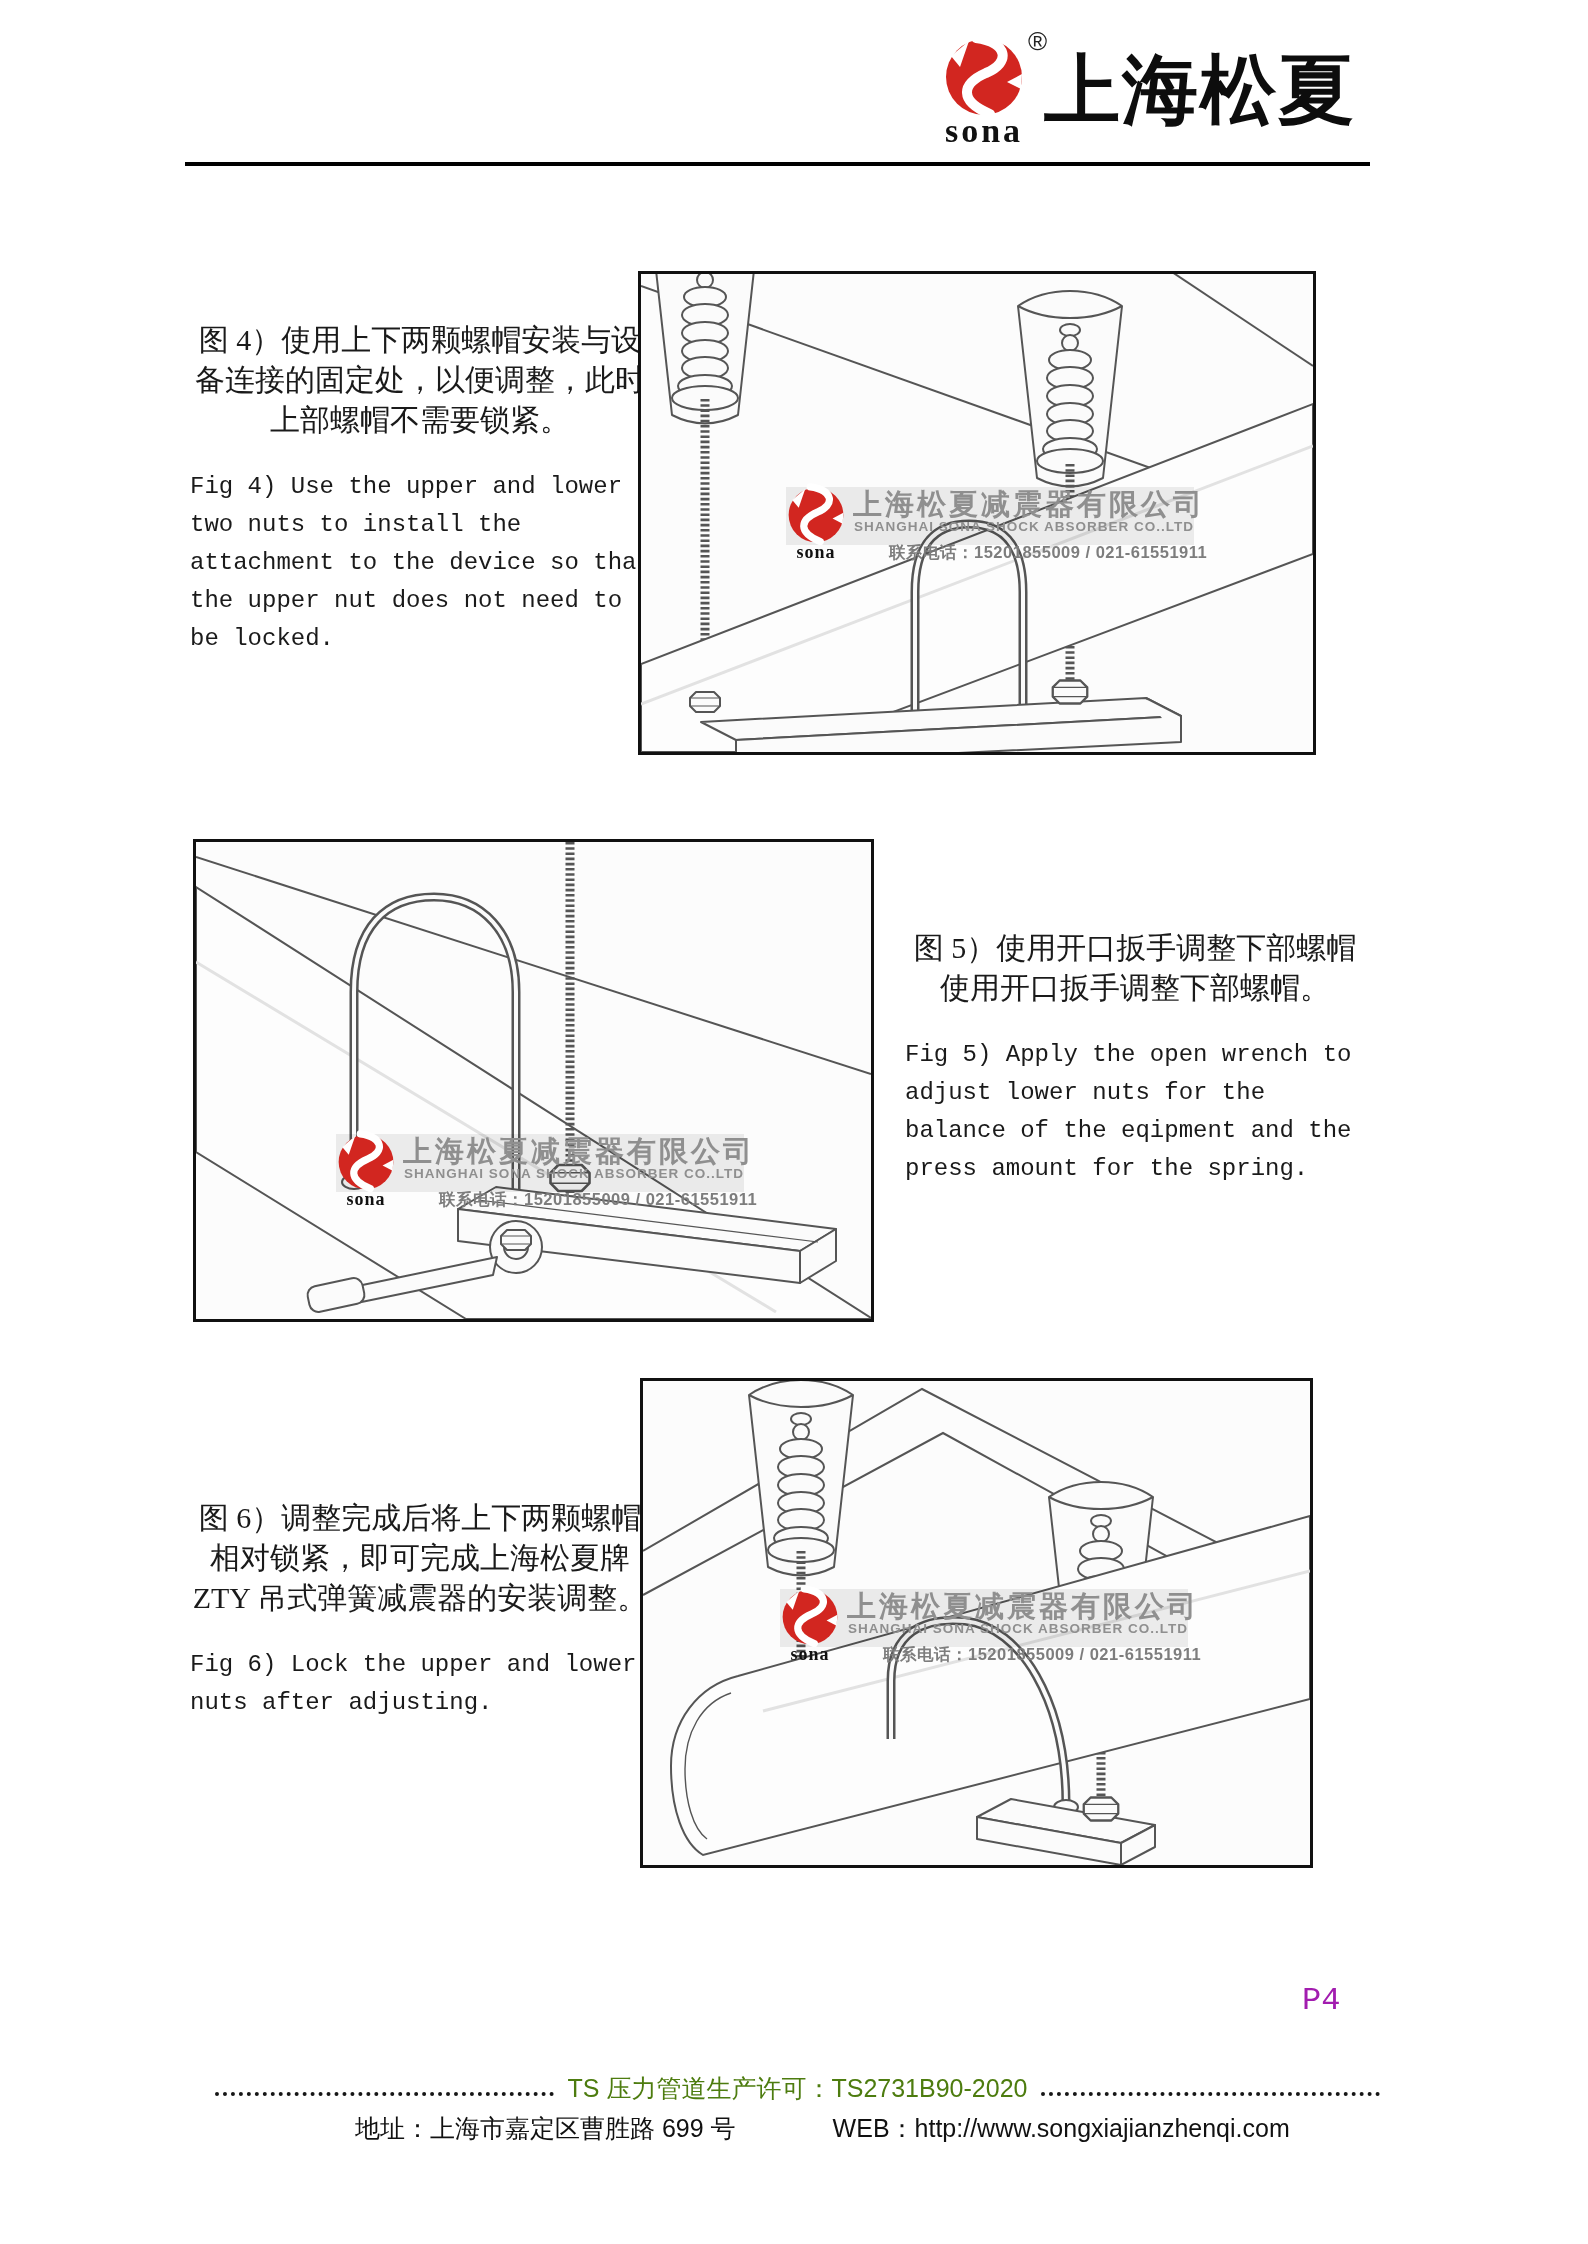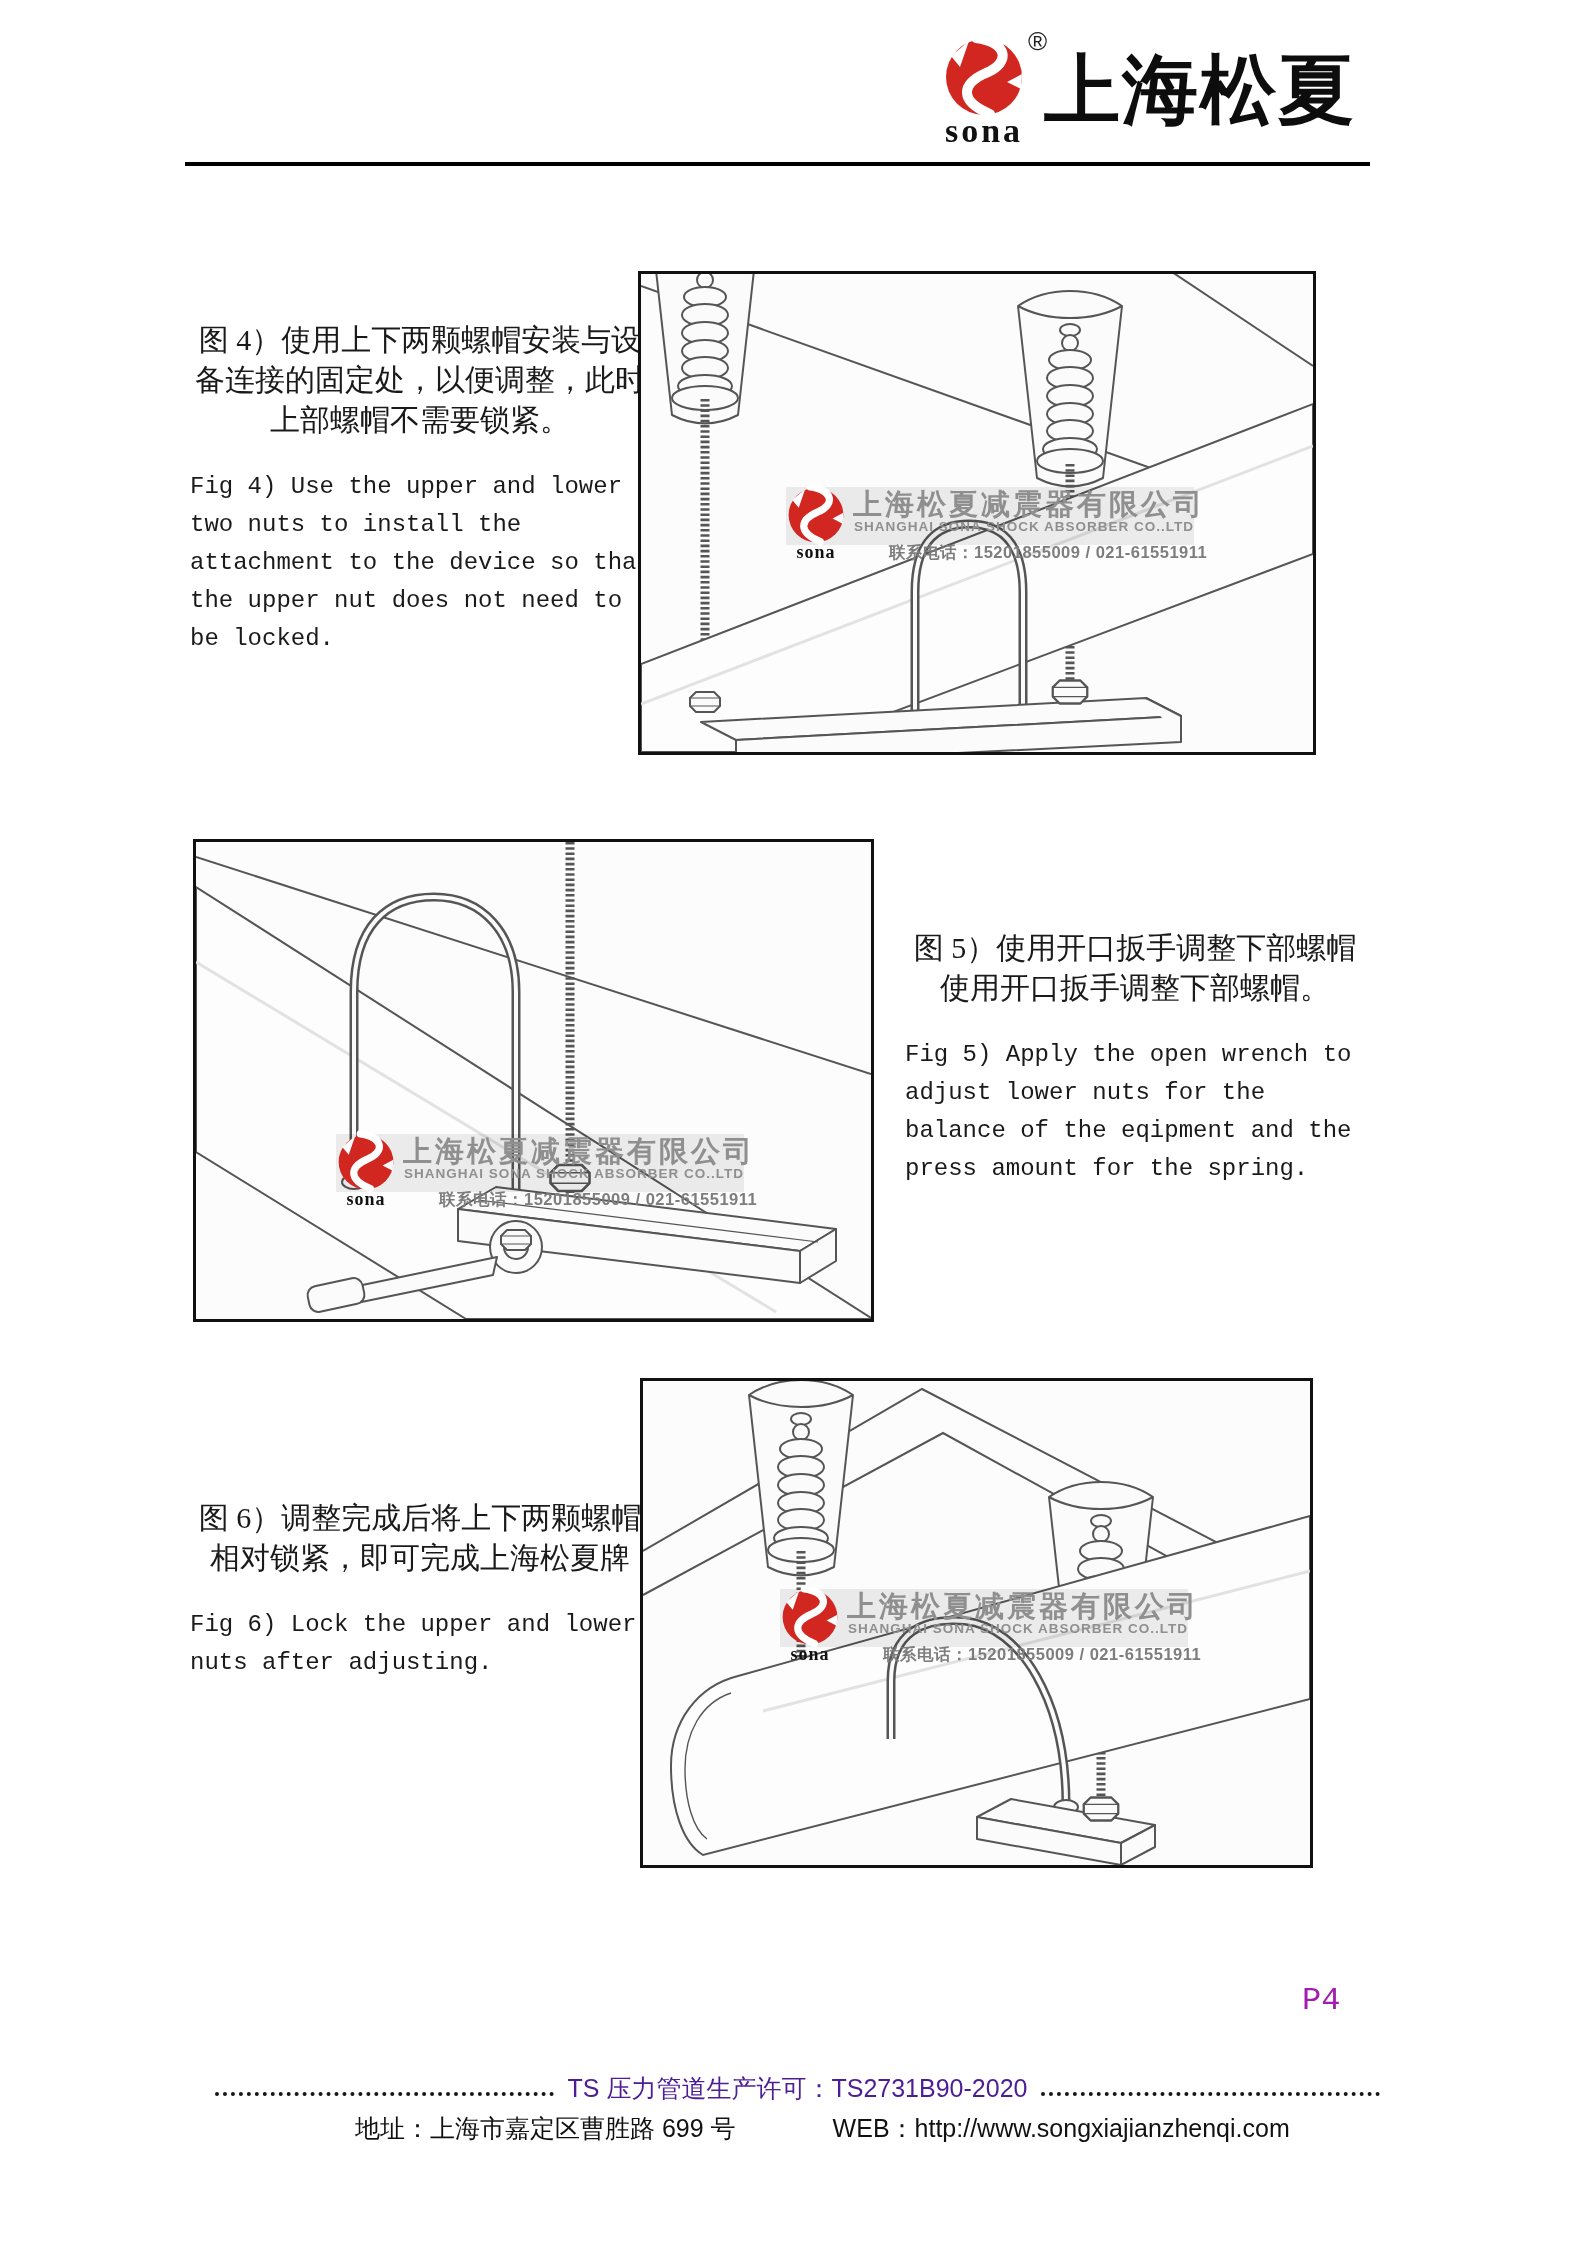--- a/index.html
+++ b/index.html
@@ -32,21 +32,21 @@
   .f5{left:193px;top:839px;width:681px;height:483px;}
   .f6{left:640px;top:1378px;width:673px;height:490px;}
   .wm-cn{font-family:"Liberation Sans",sans-serif;font-size:29px;letter-spacing:3px;font-weight:700;fill:#8f8f8f;}
   .wm-en{font-family:"Liberation Sans",sans-serif;font-size:13.5px;letter-spacing:1px;font-weight:700;fill:#8f8f8f;}
   .wm-ph{font-family:"Liberation Sans",sans-serif;font-size:16.5px;letter-spacing:0.5px;font-weight:700;fill:#7d7d7d;}
   .wm-brand{font-family:"Liberation Serif",serif;font-size:18px;font-weight:700;fill:#111;letter-spacing:1px;}
   
   .page-num{position:absolute;left:1302px;top:1982px;font-family:Liberation Mono, monospace;
     font-size:32px;color:#a21caf;}
   .footer-license{position:absolute;left:215px;top:2072px;width:1165px;display:flex;align-items:flex-end;
-    font-family:"Liberation Sans",sans-serif;font-size:25px;color:#4c1d95;text-align:center;}
+    font-family:"Liberation Sans",sans-serif;font-size:25px;color:#4d7c0f;text-align:center;}
   .dots{flex:1;height:0;border-bottom:4px dotted #161616;margin-bottom:9px;}
   .footer-license .lic{margin:0 14px;white-space:nowrap;}
   .footer-contact{position:absolute;left:215px;top:2112px;width:1165px;display:flex;
     font-family:"Liberation Sans",sans-serif;font-size:25px;color:#111;gap:9px;}
   .footer-contact .addr{margin-left:140px;white-space:nowrap;}
   .footer-contact .web{margin-left:88px;white-space:nowrap;}
 </style>
 </head>
 <body>
 
@@ -190,20 +190,21 @@
     <div class="blk-gap"></div>
     <div class="en-line">Fig 5) Apply the open wrench to</div>
     <div class="en-line">adjust lower nuts for the</div>
     <div class="en-line">balance of the eqipment and the</div>
     <div class="en-line">press amount for the spring.</div>
   </div>
 
   <div class="txt t-fig6">
     <div class="cn-line">图 6）调整完成后将上下两颗螺帽</div>
     <div class="cn-line">相对锁紧，即可完成上海松夏牌</div>
+    <div class="cn-line">ZTY 吊式弹簧减震器的安装调整。</div>
     <div class="blk-gap"></div>
     <div class="en-line">Fig 6) Lock the upper and lower</div>
     <div class="en-line">nuts after adjusting.</div>
   </div>
 
   <div class="fig f6">
     <svg viewBox="0 0 667 484" preserveAspectRatio="none">
       <g stroke="#555" stroke-width="2" fill="none">
         <path d="M0,170 L279,8 L667,210"></path>
         <path d="M0,214 L300,52 L667,254"></path>

